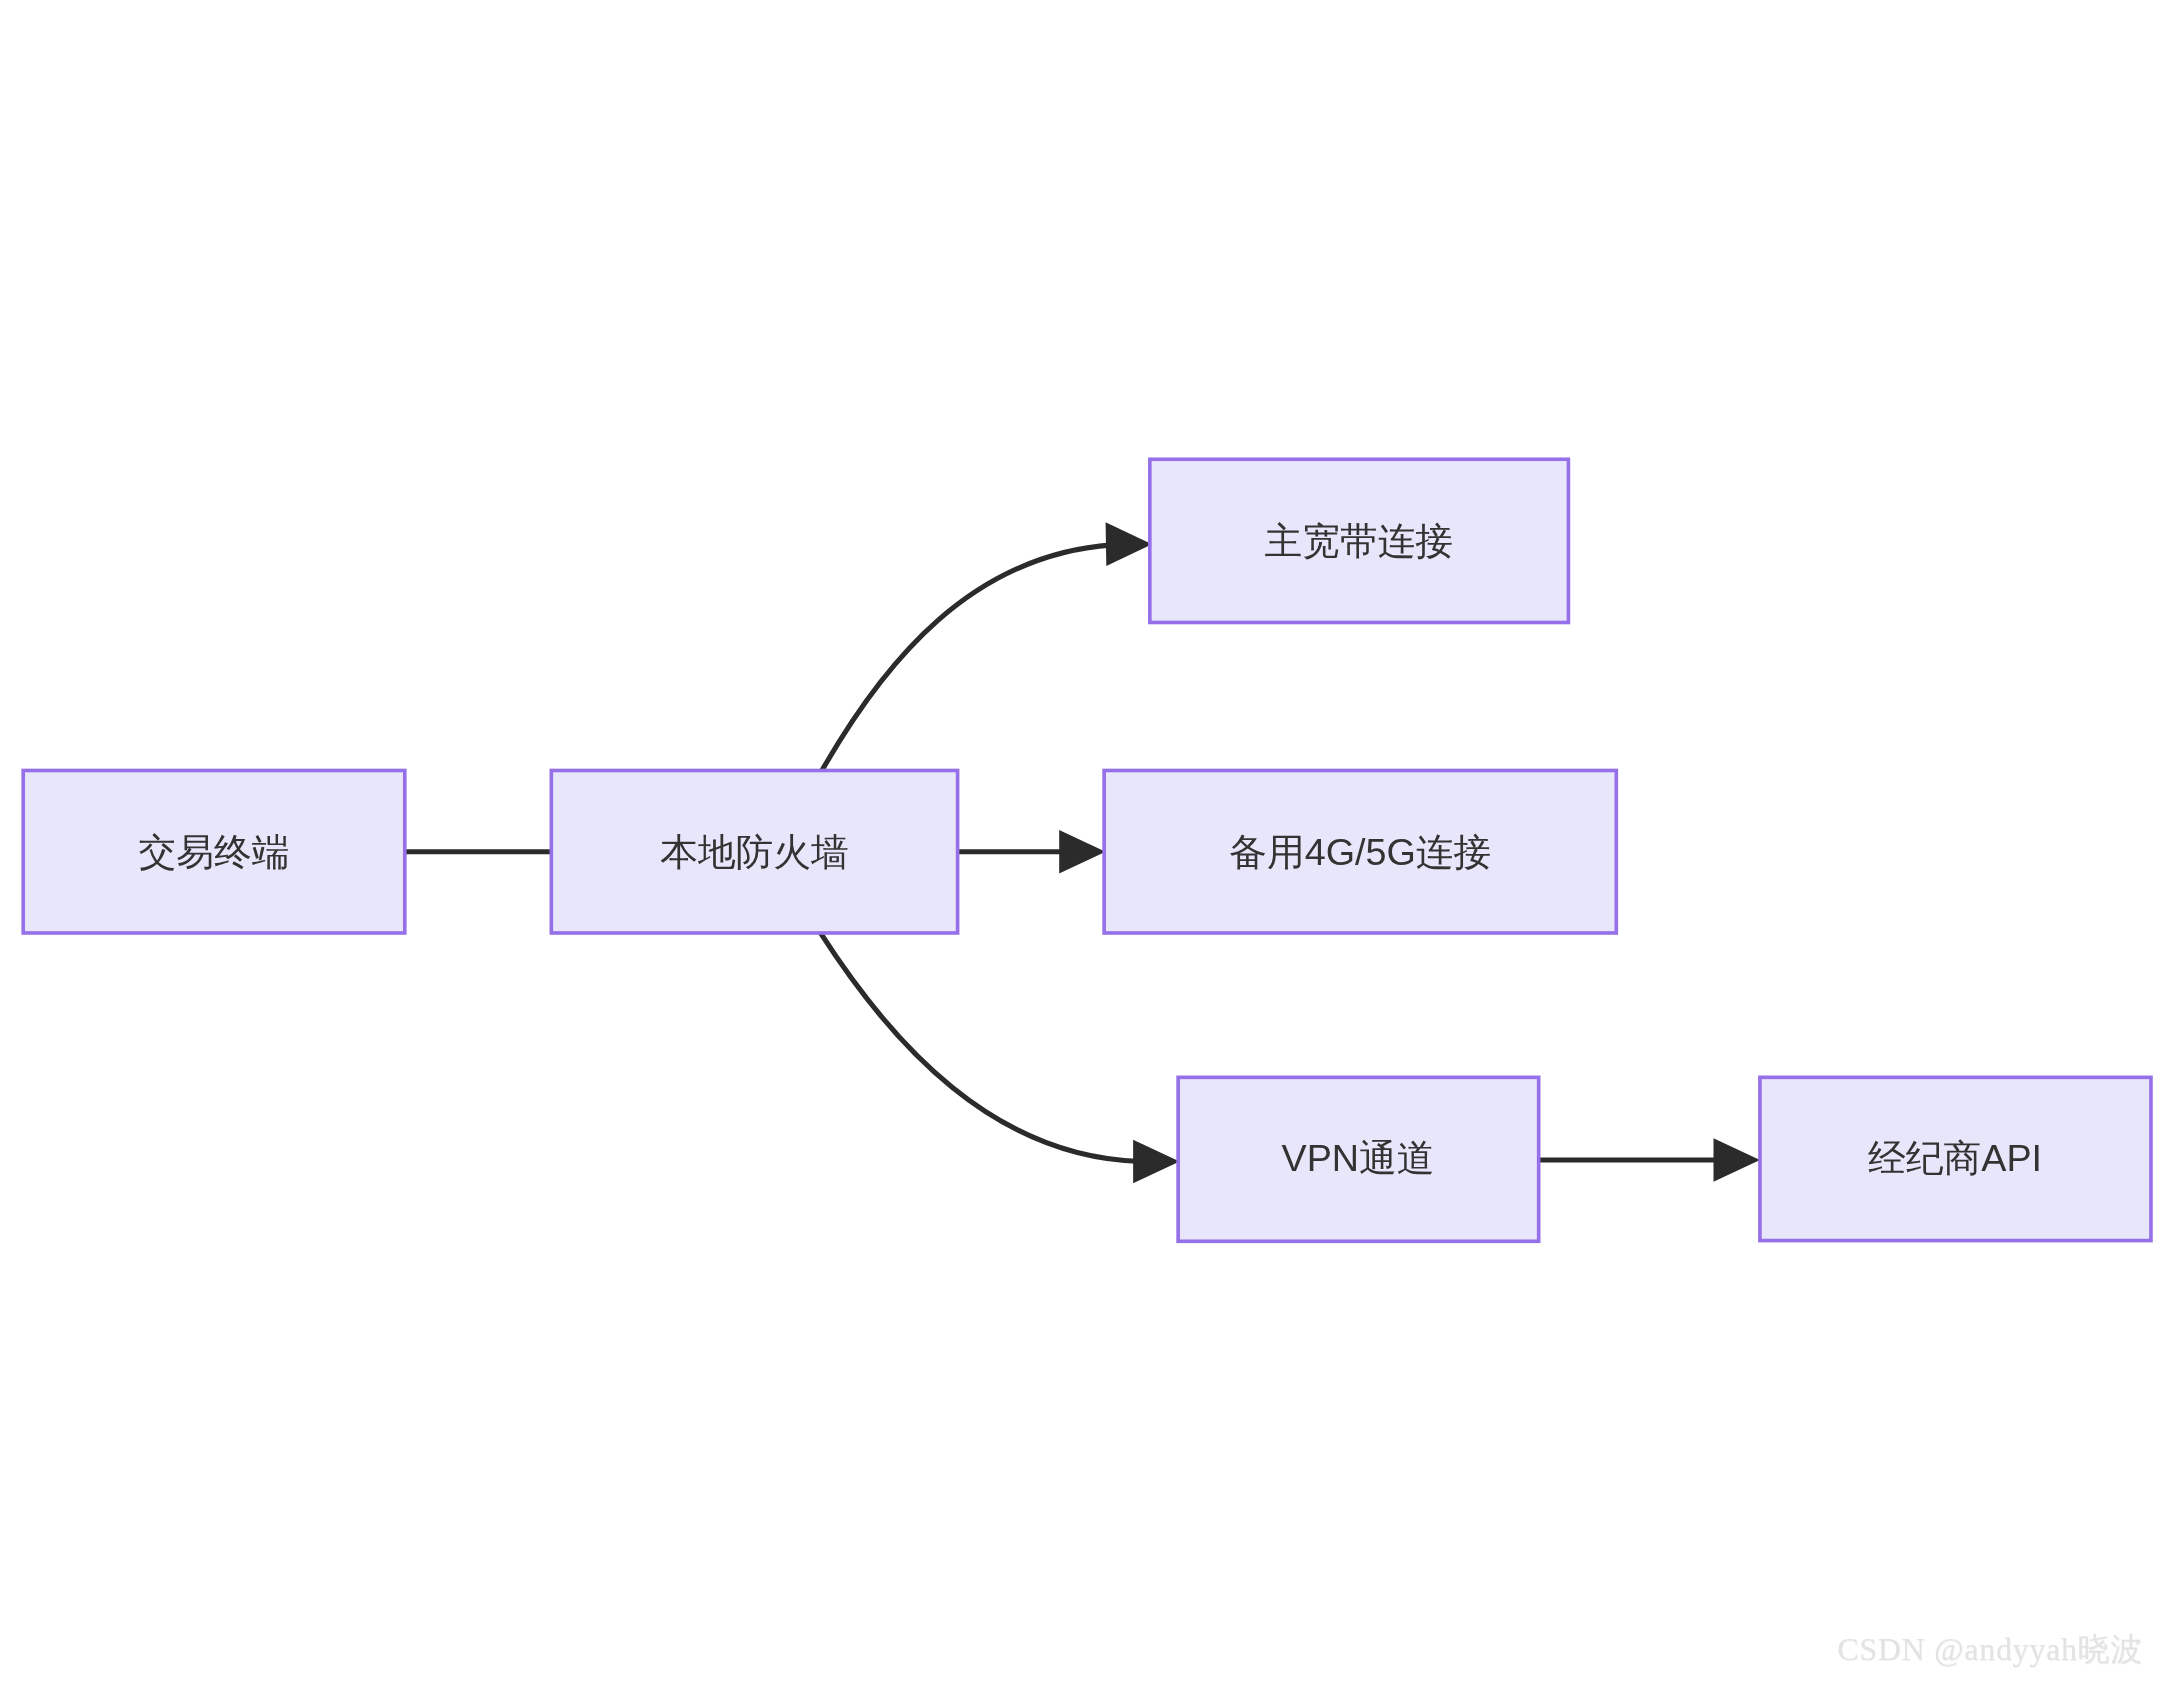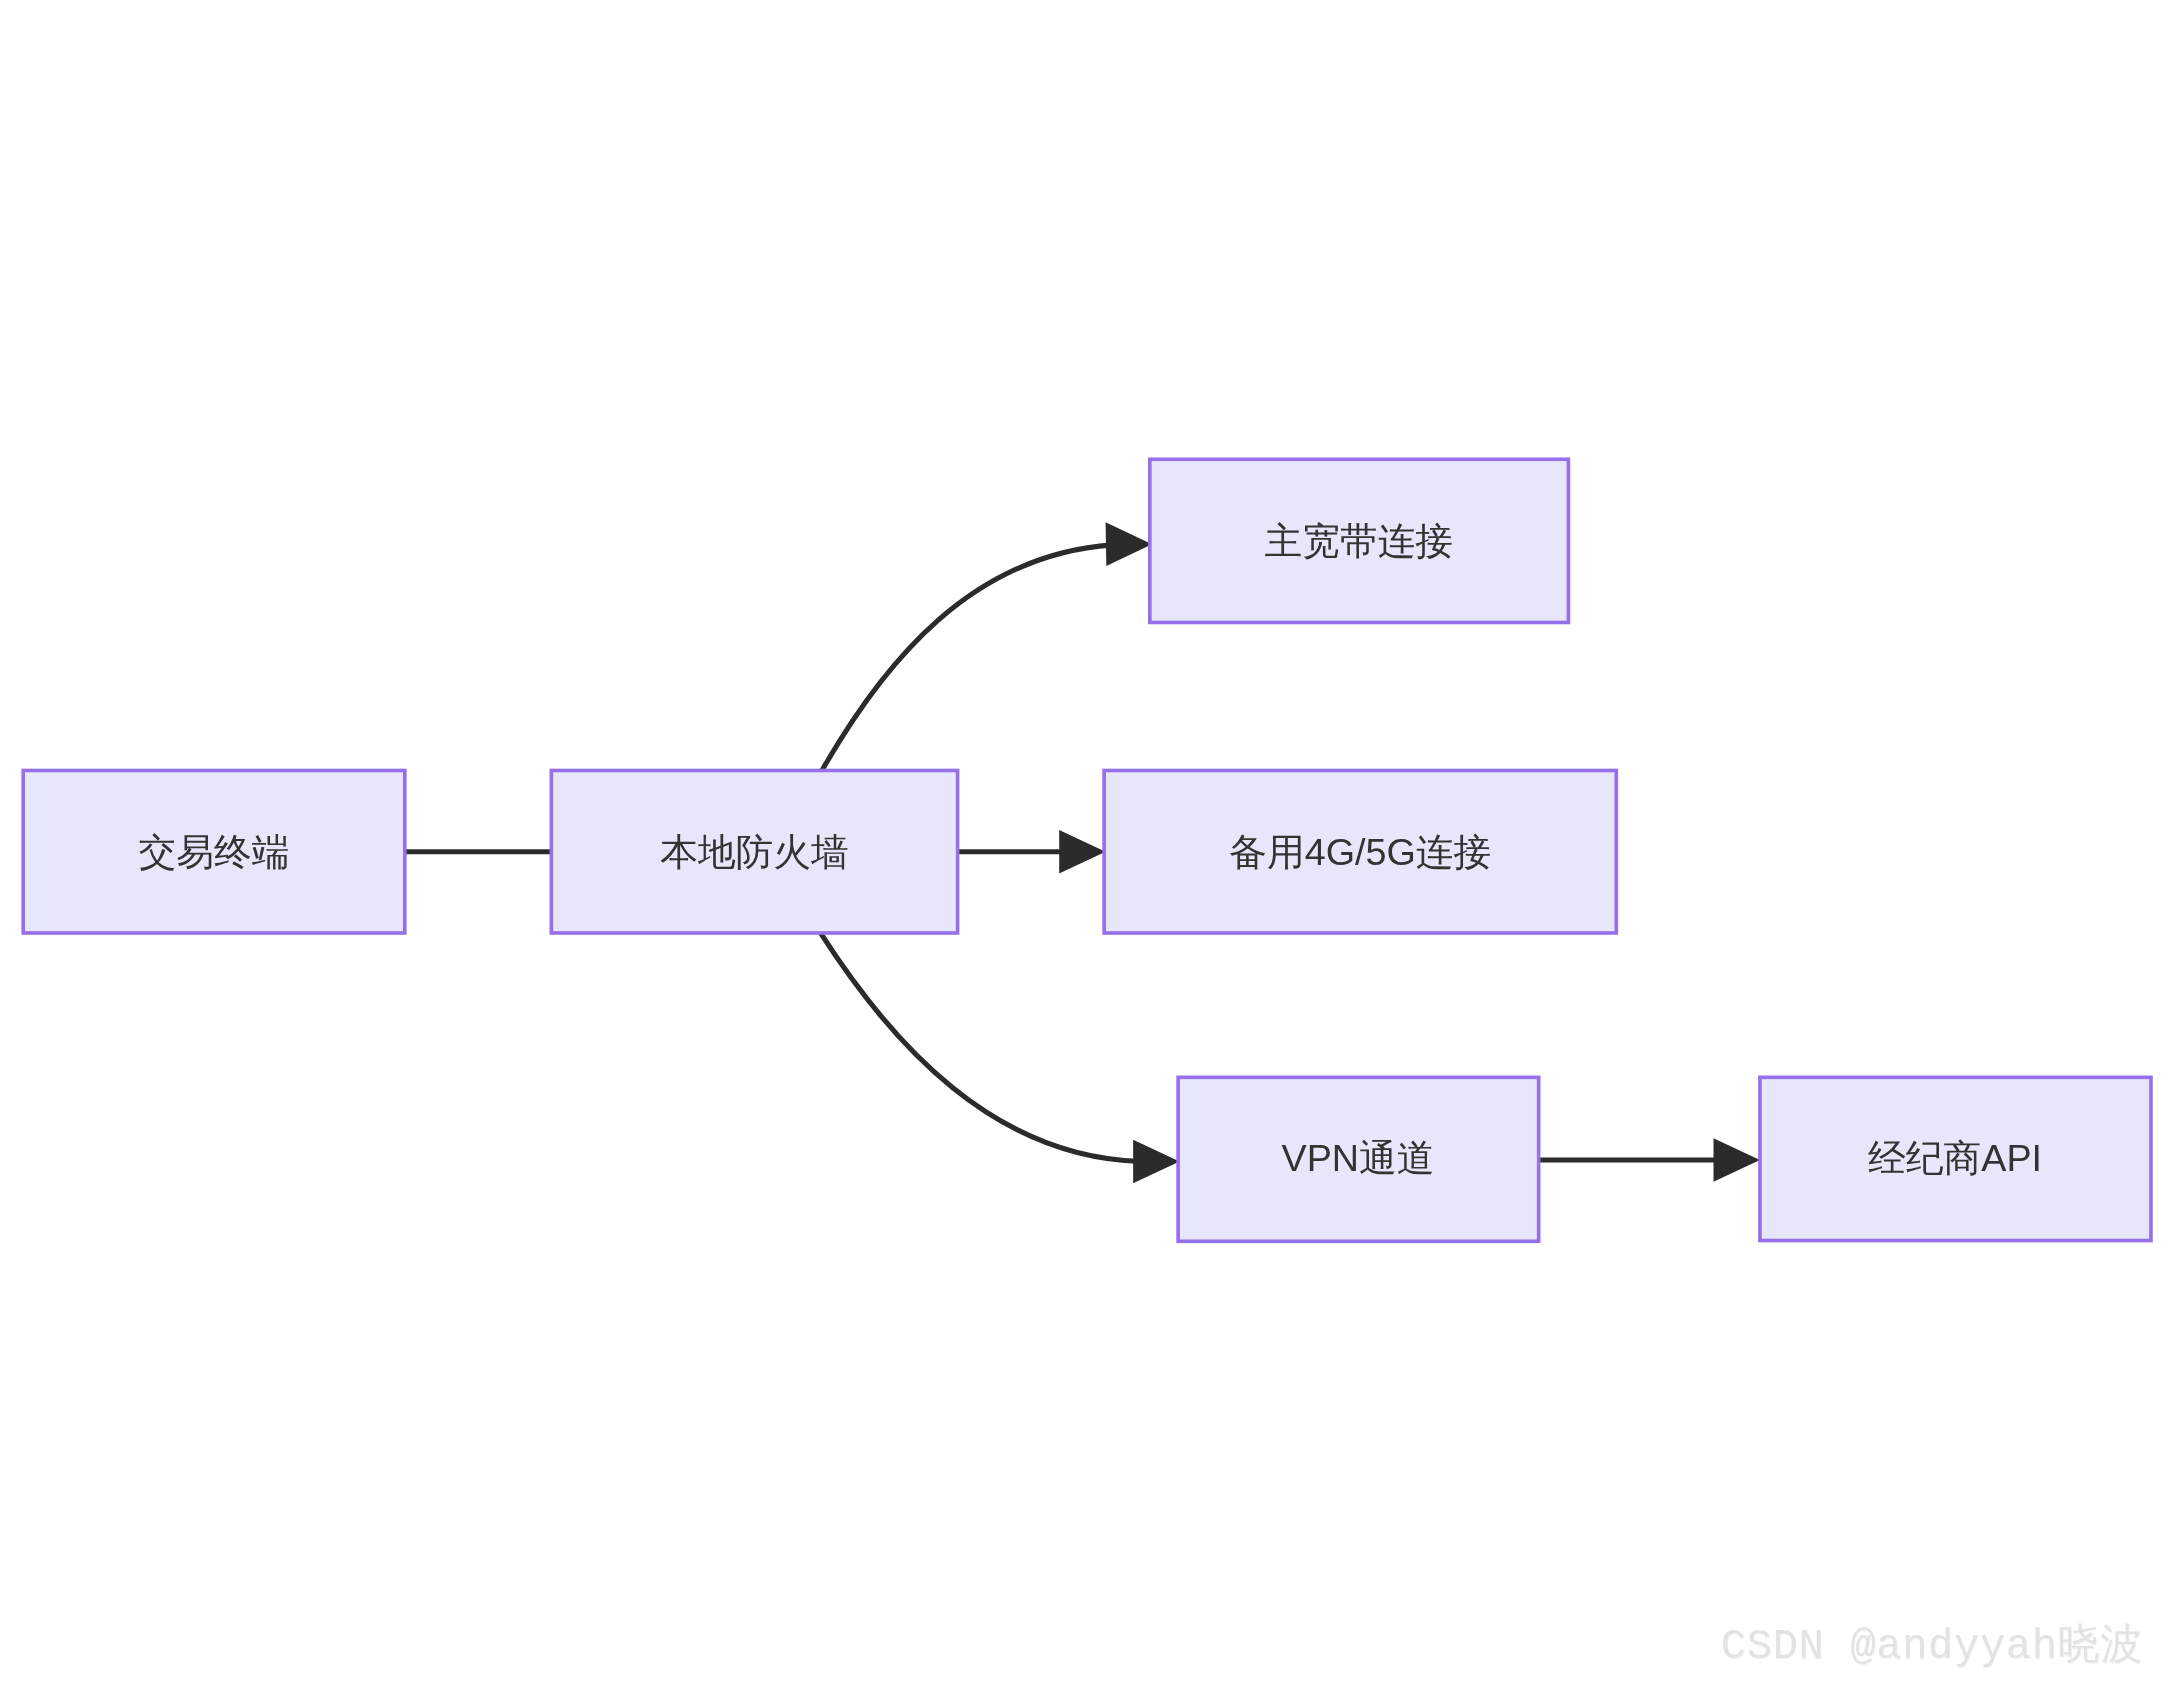--- a/index.html
+++ b/index.html
@@ -49,22 +49,22 @@
     stroke-linecap: butt;
   }
   .arrow-head {
     fill: #2b2b2b;
     stroke: none;
   }
   .watermark-text {
     position: absolute;
     right: 29px;
     bottom: 30.5px;
-    font-family: Liberation Mono, monospace;
-    font-size: 42px;
+    font-family: Liberation Serif, serif;
+    font-size: 32px;
     color: #e3e3e3;
     letter-spacing: 0.7px;
     white-space: nowrap;
     text-shadow: 0.7px 0.7px 0 #f2f2f2;
     user-select: none;
     text-align: center;
   }
 </style>
 </head>
 <body>

